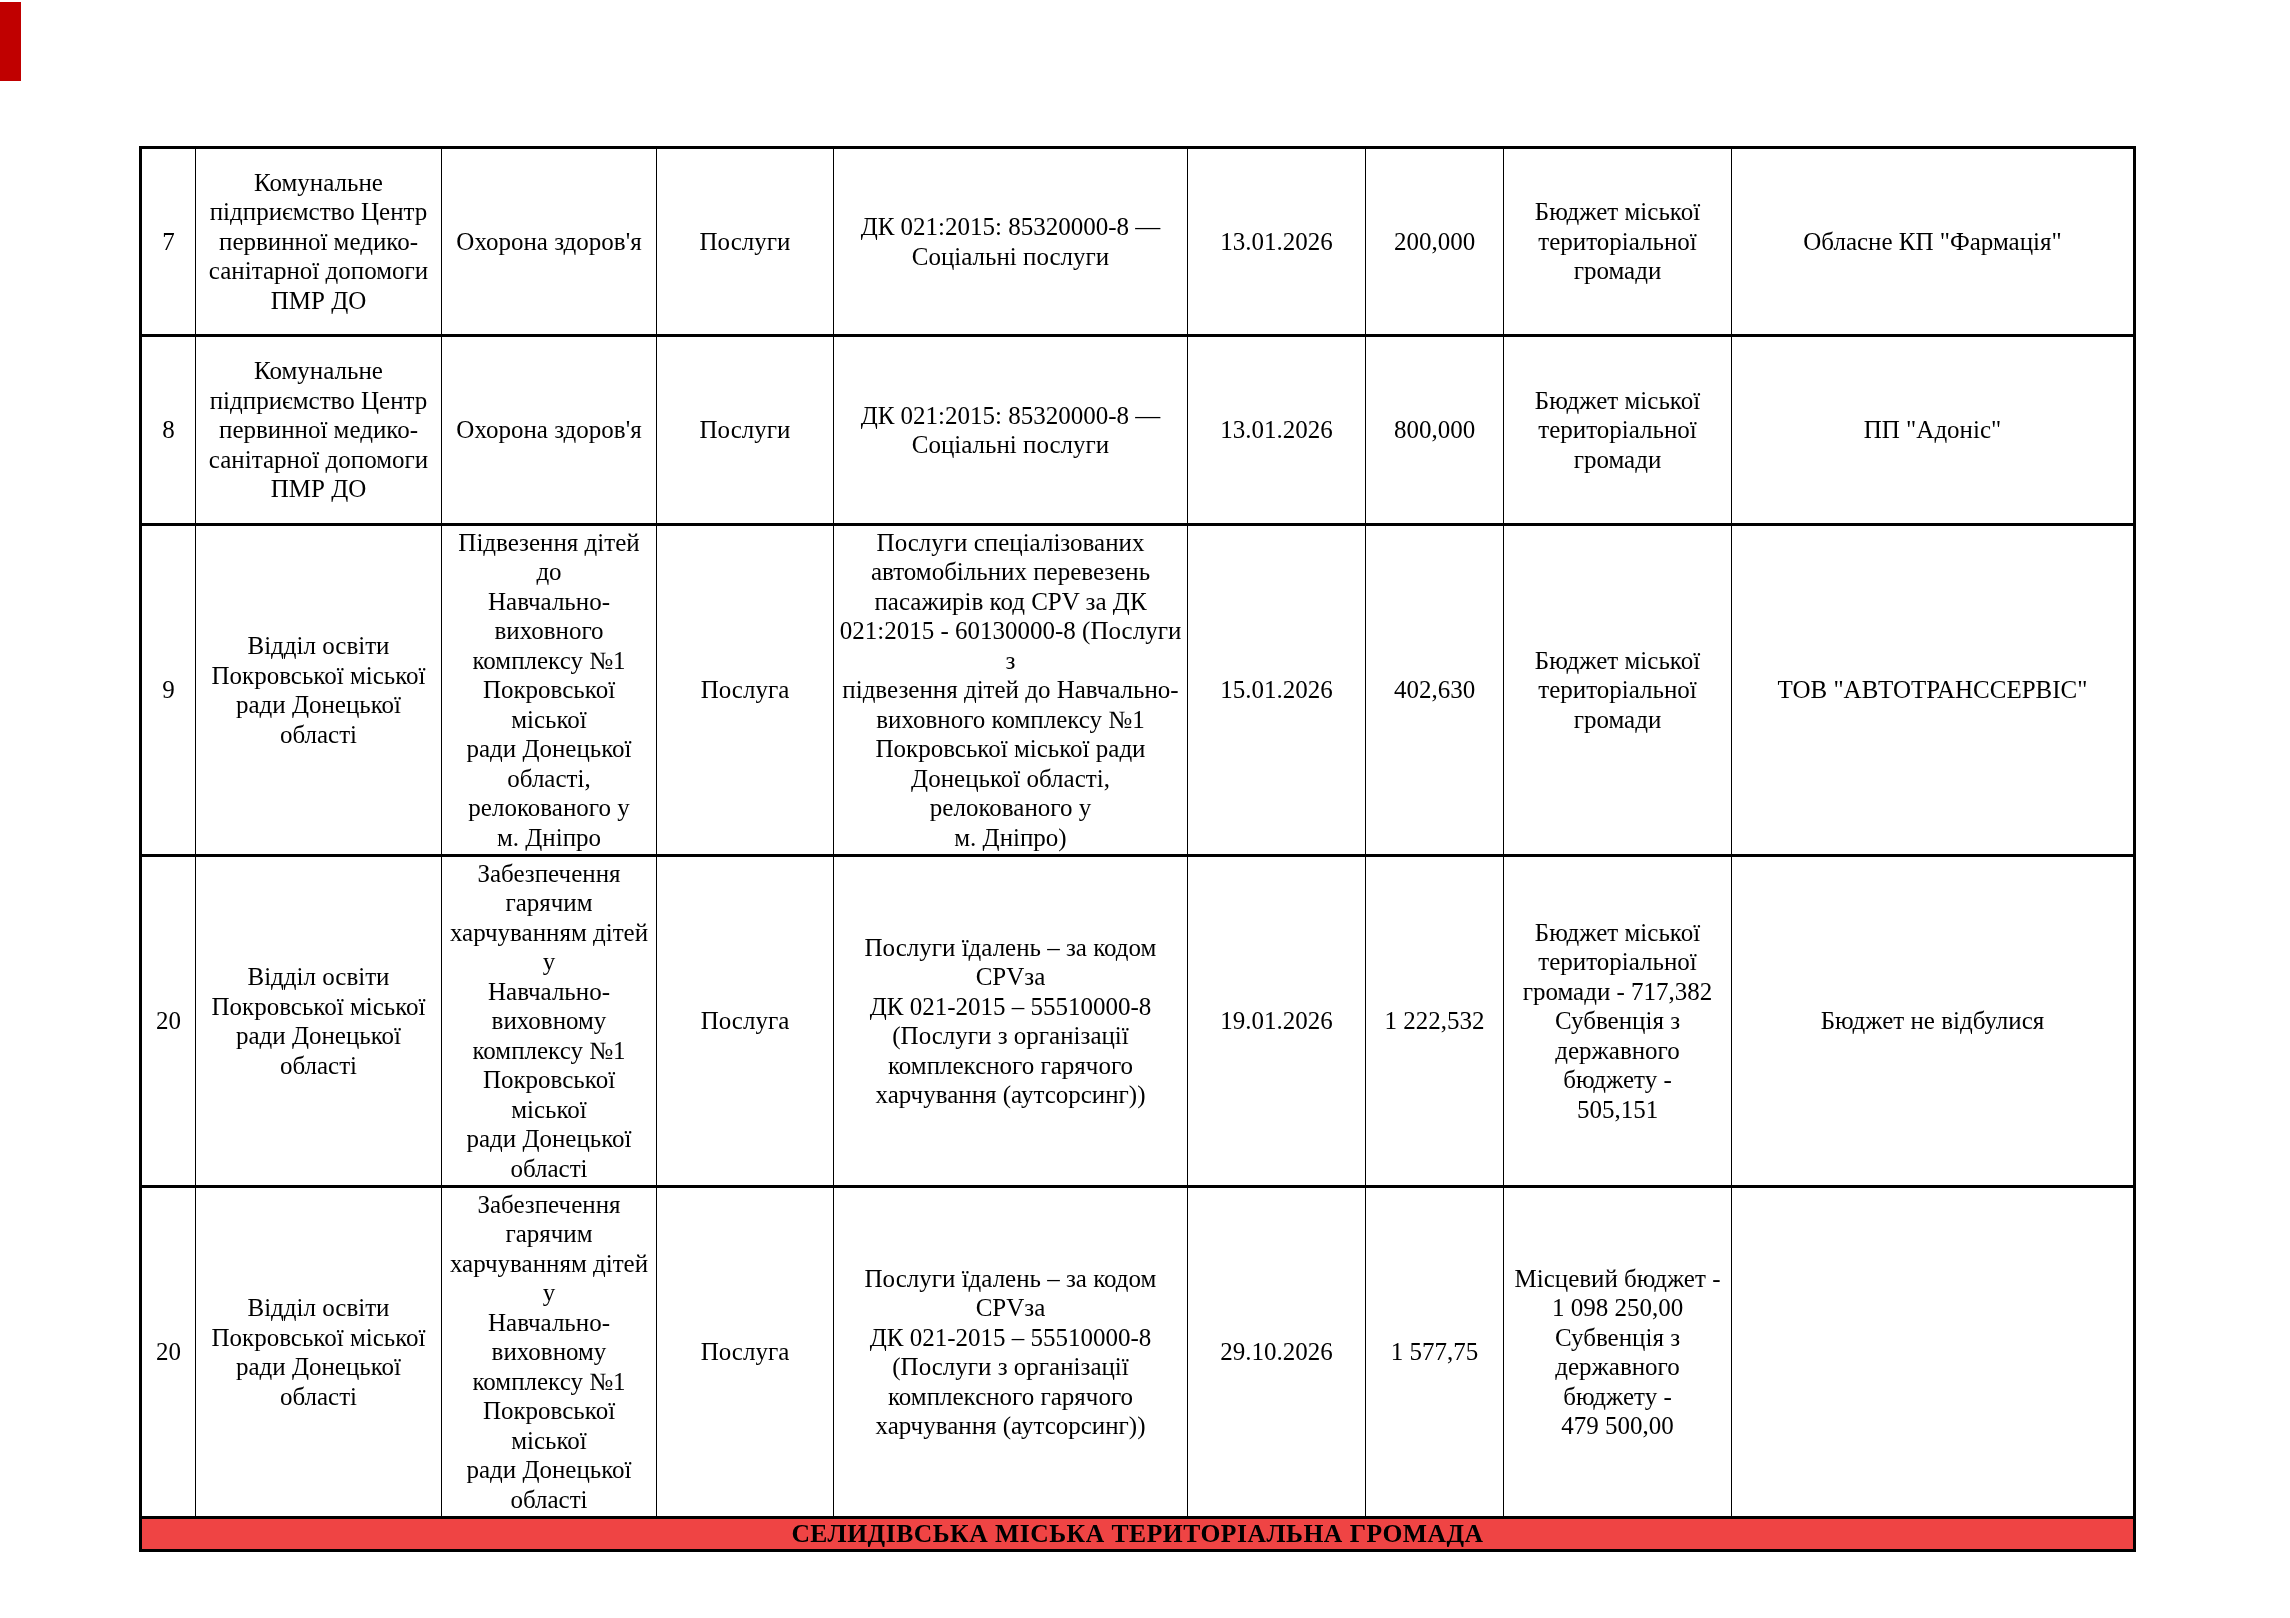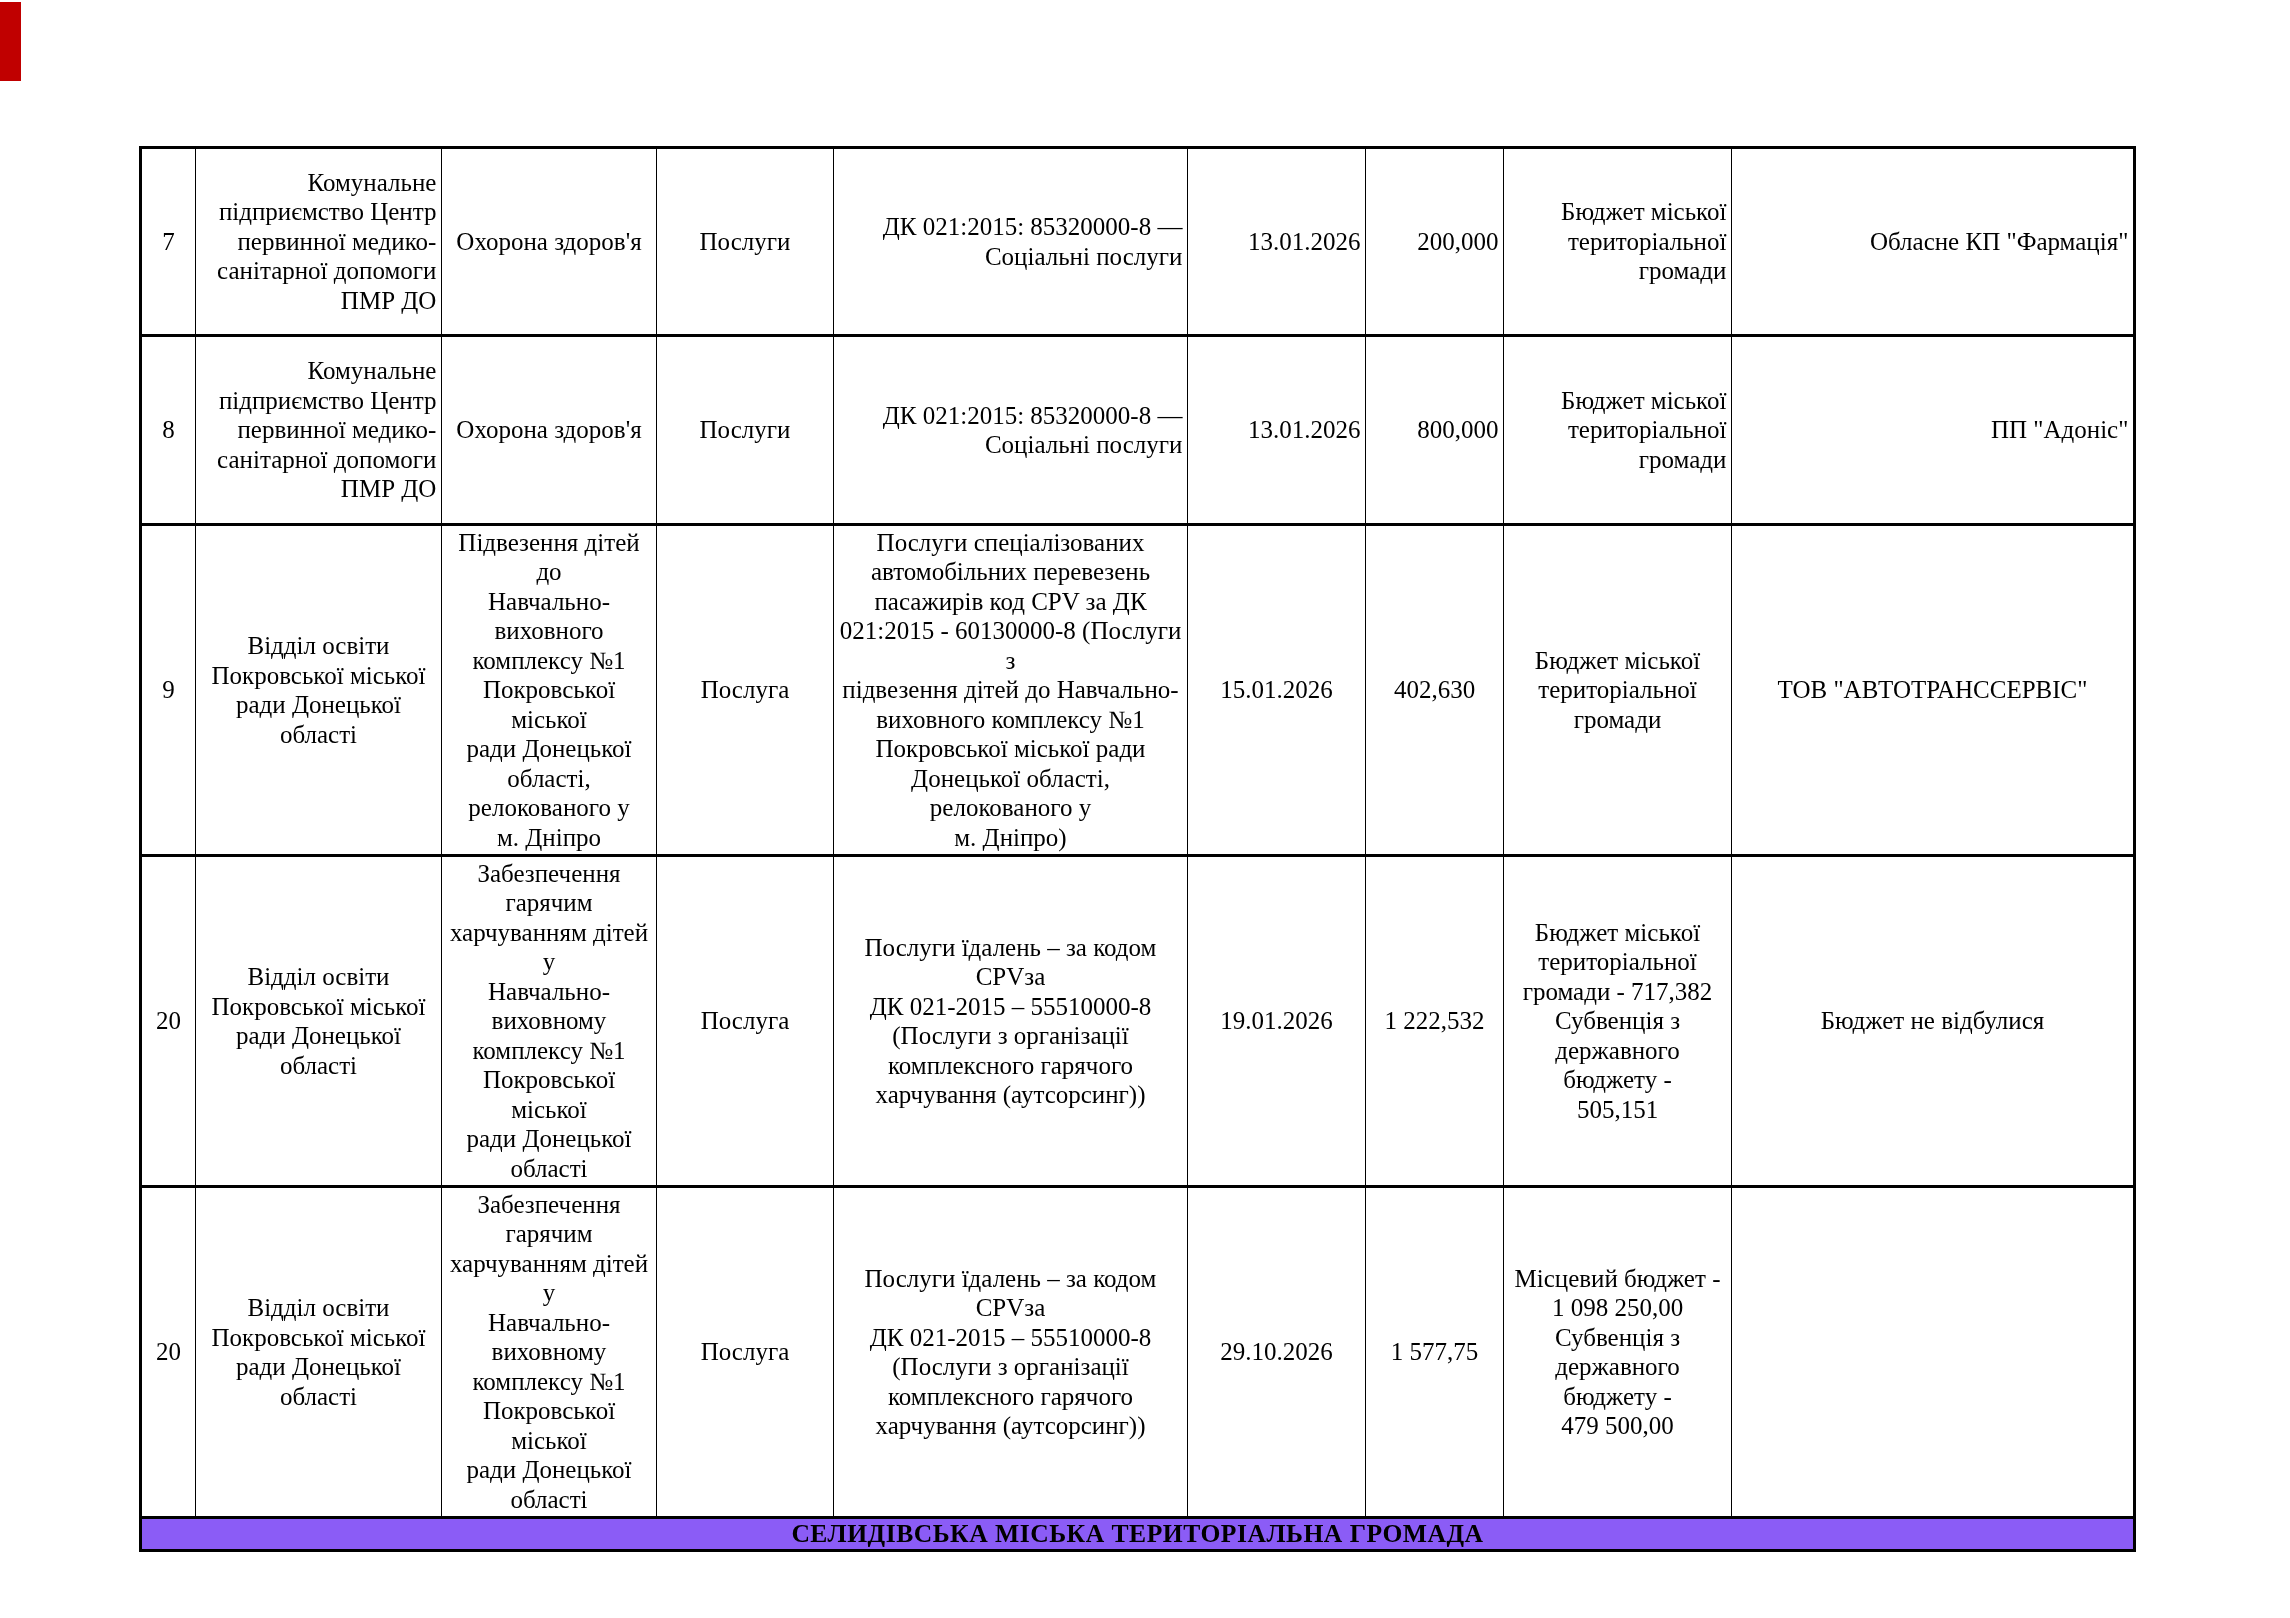--- a/index.html
+++ b/index.html
@@ -34,23 +34,23 @@
     border-top: 3.7px solid #000000;
     border-bottom: 3.7px solid #000000;
     vertical-align: middle;
     padding: 1.8px 4.6px;
     font-size: 25px;
     line-height: 1.18;
     white-space: pre-line;
     overflow: hidden;
   }
   table.proc td.c { text-align: center; }
-  table.proc td.l { text-align: right; }
+  table.proc td.l { text-align: center; }
   table.proc td.footer-cell {
-    background: #8b5cf6;
+    background: #ef4444;
     text-align: center;
     font-weight: bold;
     font-size: 25.6px;
     padding: 0 3.7px;
     white-space: normal;
     letter-spacing: 0.5px;
   }
 </style>
 </head>
 <body>

